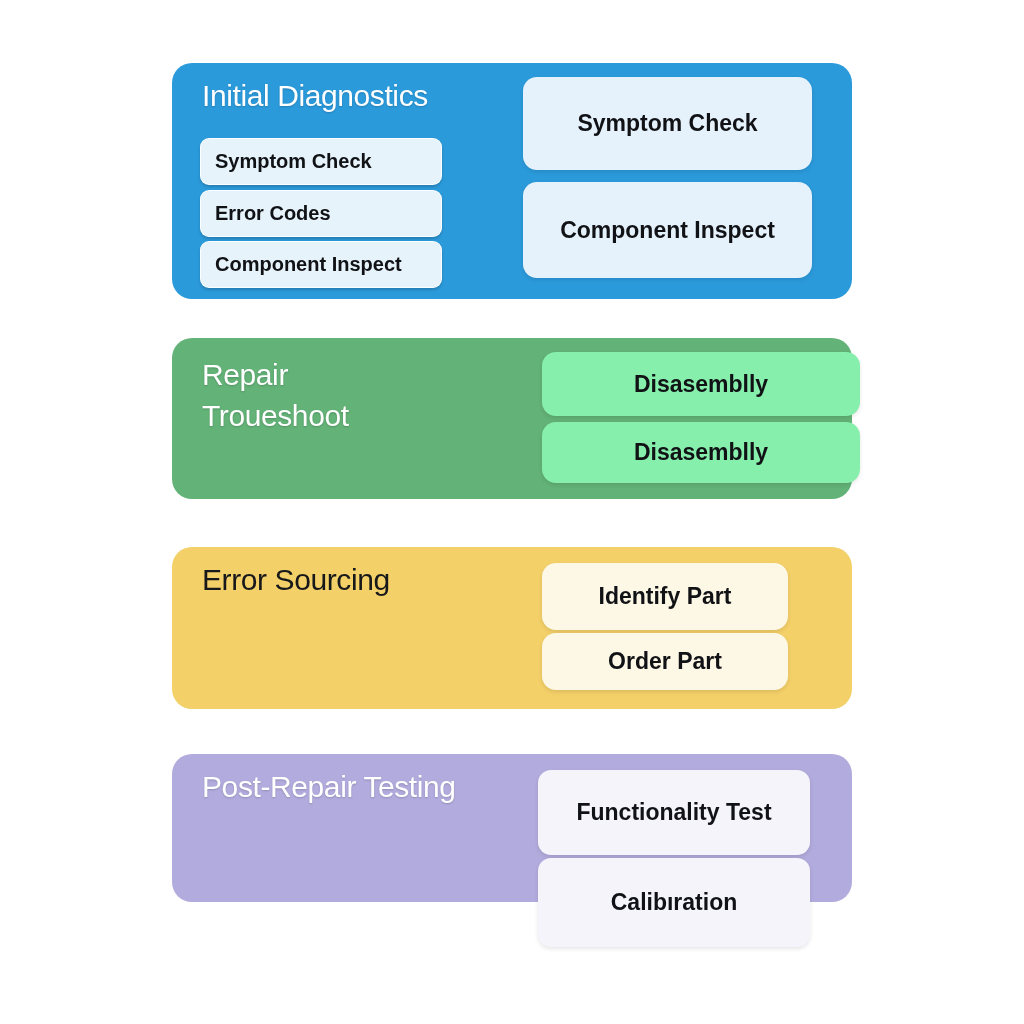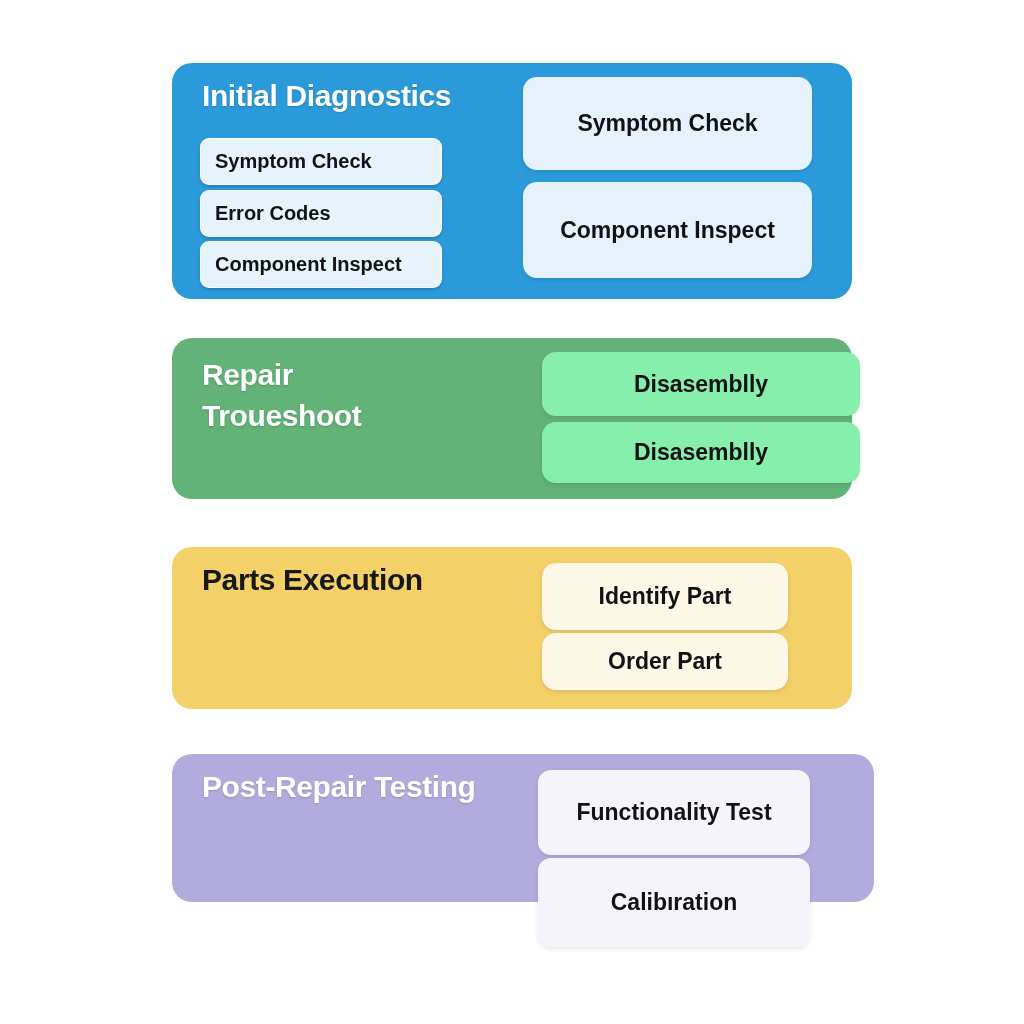--- a/index.html
+++ b/index.html
@@ -4,25 +4,25 @@
 <style>
   html,body { margin:0; padding:0; background:#ffffff; }
   .canvas {
     position:relative; width:1024px; height:1024px; background:#ffffff;
     font-family:"Liberation Sans", sans-serif; overflow:hidden;
   }
   .card { position:absolute; left:172px; width:680px; border-radius:20px; }
   .card0 { top:63px;  height:236px; background:#2b9adb; }
   .card1 { top:338px; height:161px; background:#63b277; }
   .card2 { top:547px; height:162px; background:#f4d069; }
-  .card3 { top:754px; height:148px; background:#b2abdd;padding-left:22px; }
+  .card3 { top:754px; height:148px; background:#b2abdd; }
 
   .title {
     position:absolute; left:30px; top:16px; margin:0;
-    font-size:30px; font-weight:bold; letter-spacing:-0.4px;
+    font-size:30px; font-weight:normal; letter-spacing:-0.4px;
   }
   .title.light { color:#ffffff; text-shadow:0 1px 2px rgba(0,0,0,0.18); }
   .title.dark  { color:#17181a; }
   .card1 .title { width:230px; line-height:1.38; }
 
   .chip {
     position:absolute; left:28px; width:242px; height:47px;
     background:#e7f3fb; border:1px solid rgba(255,255,255,0.85);
     border-radius:9px; box-sizing:border-box;
     display:flex; align-items:center; padding-left:14px;
@@ -67,21 +67,21 @@
     <div class="node nodeB">Component Inspect</div>
   </section>
 
   <section class="card card1">
     <h2 class="title light">Repair Troueshoot</h2>
     <div class="node nodeA">Disasemblly</div>
     <div class="node nodeB">Disasemblly</div>
   </section>
 
   <section class="card card2">
-    <h2 class="title dark">Parts Execution</h2>
+    <h2 class="title dark">Error Sourcing</h2>
     <div class="node nodeA">Identify Part</div>
     <div class="node nodeB">Order Part</div>
   </section>
 
   <section class="card card3">
     <h2 class="title light">Post-Repair Testing</h2>
     <div class="node nodeA">Functionality Test</div>
     <div class="node nodeB">Calibıration</div>
   </section>
 

